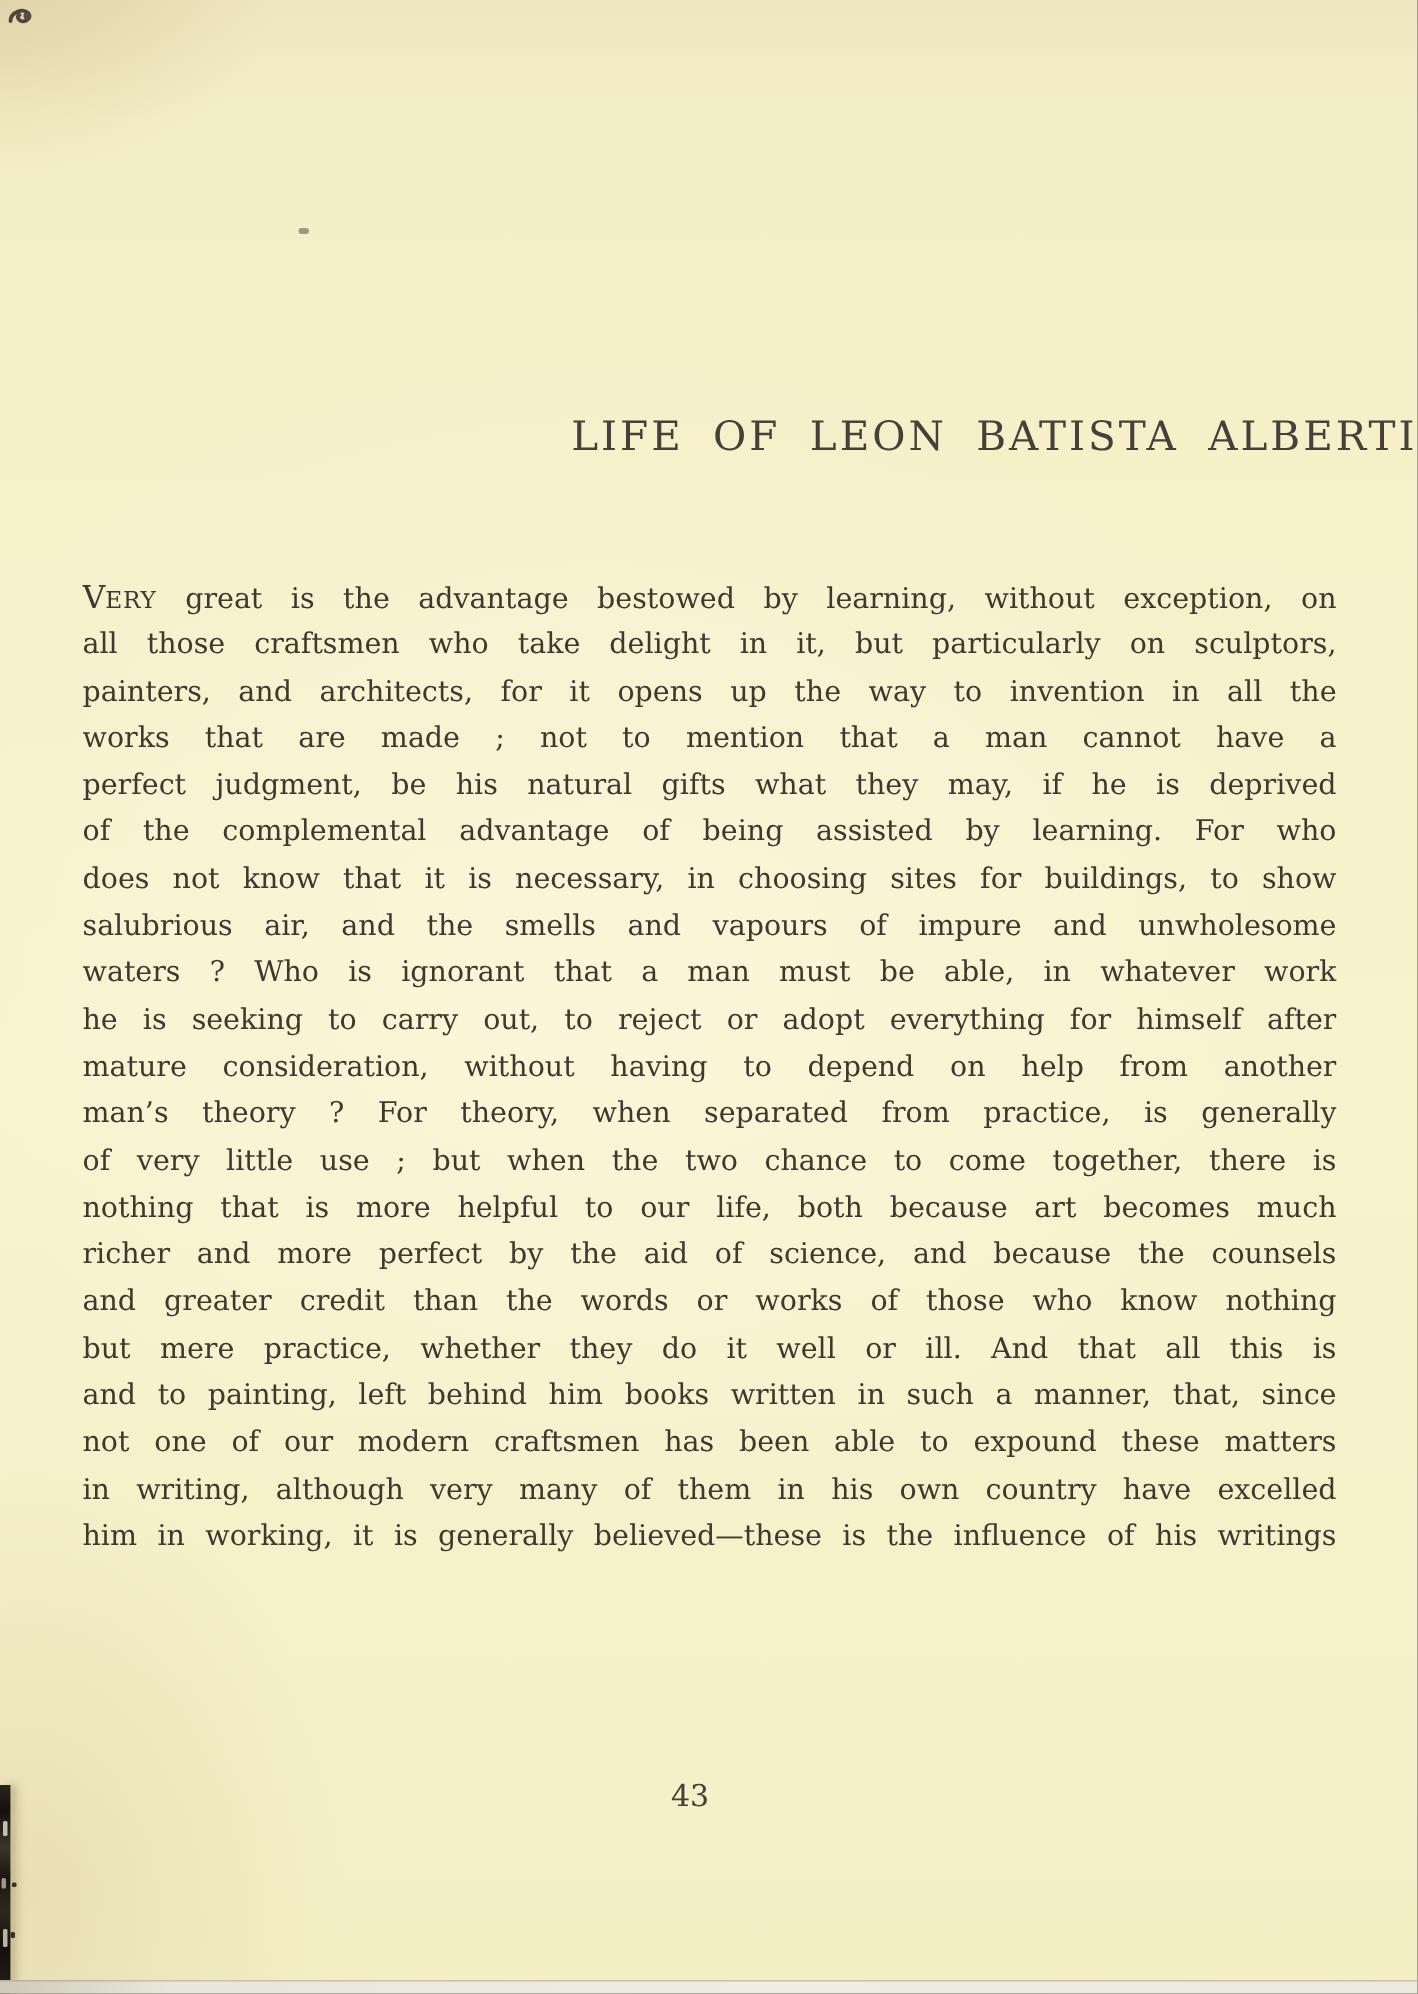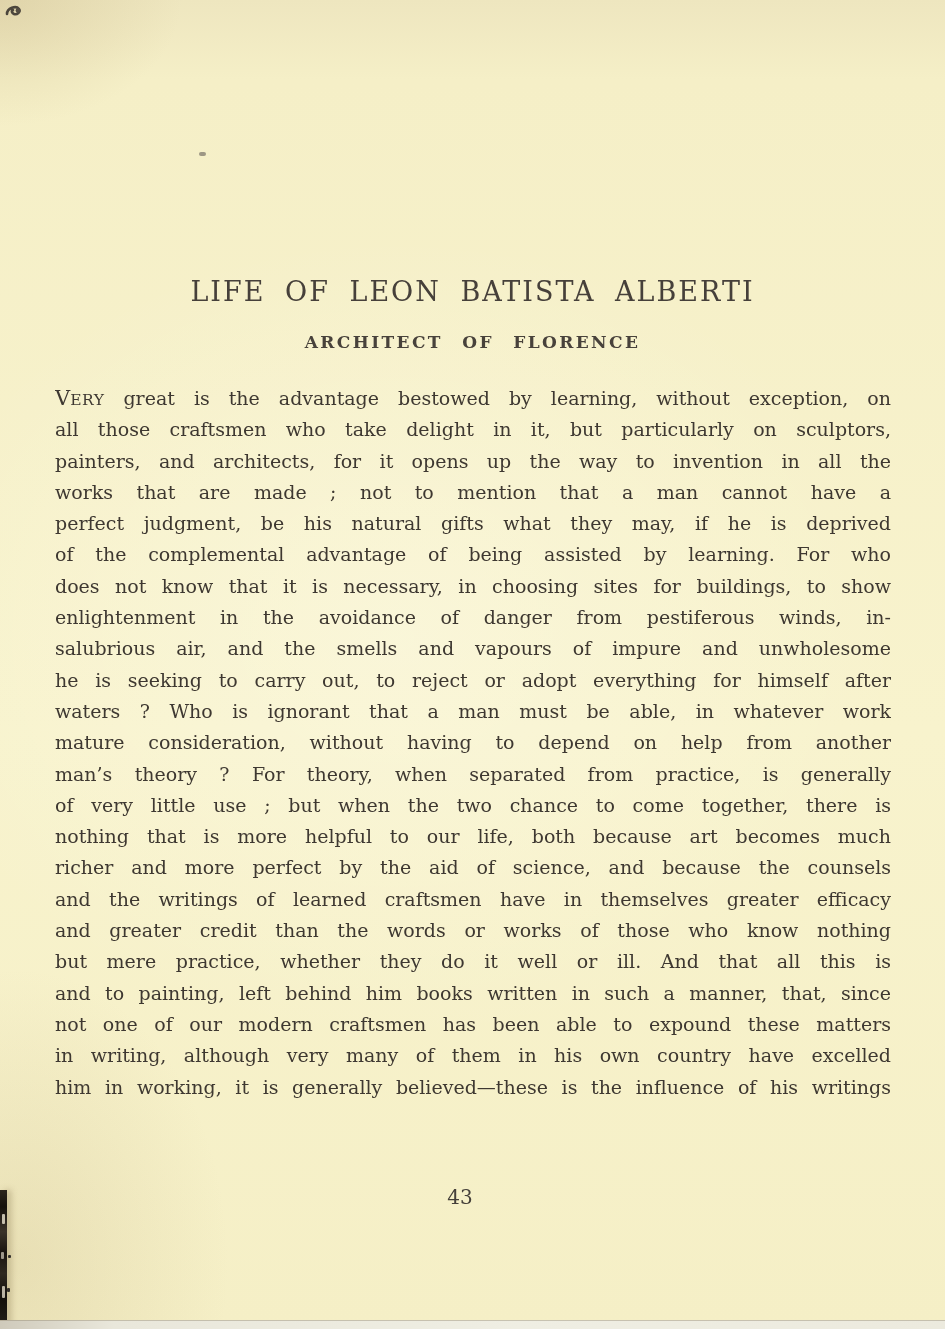--- a/index.html
+++ b/index.html
@@ -12,21 +12,21 @@
     font-family: "DejaVu Serif", serif;
     background:
       radial-gradient(ellipse 260px 180px at 0% 0%, rgba(190,170,120,0.30), rgba(190,170,120,0) 70%),
       radial-gradient(ellipse 700px 560px at 42% 48%, rgba(255,255,245,0.30), rgba(255,255,245,0) 72%),
       radial-gradient(ellipse 300px 420px at 2% 95%, rgba(185,165,115,0.22), rgba(185,165,115,0) 70%),
       linear-gradient(to bottom, #eee6bf 0%, #f5efc7 6%, #f8f3cd 55%, #f5efc6 100%);
   }
   .chapter-title {
     margin: 0;
     padding-top: 276px;
-    text-align: center;
+    text-align: right;
     font-size: 27px;
     font-weight: 400;
     letter-spacing: 2px;
     word-spacing: 9px;
     color: #46403a;
   }
   .chapter-subtitle {
     margin: 0;
     padding-top: 25px;
     text-align: center;
@@ -127,40 +127,37 @@
   <span class="ink-mark-top-left">
     <svg width="26" height="24" viewBox="0 0 26 24">
       <path d="M4 11 C4 5, 13 2, 16 6 C18 9, 14 12, 11 11 C9 10, 8 8, 10 7" fill="none" stroke="#4c463c" stroke-width="2.6" stroke-linecap="round"></path>
       <circle cx="15" cy="7.5" r="2.4" fill="#544d42"></circle>
     </svg>
   </span>
 
   <span class="paper-speck"></span>
 
   <h1 class="chapter-title">LIFE OF LEON BATISTA ALBERTI</h1>
-  <h2 class="chapter-subtitle">ARCHITECT OF FLORENCE</h2>
 
   <div class="body-text">
       <div class="text-line"><span class="lead-initial">V</span><span class="lead-smallcaps">ERY</span> great is the advantage bestowed by learning, without exception, on</div>
       <div class="text-line">all those craftsmen who take delight in it, but particularly on sculptors,</div>
       <div class="text-line">painters, and architects, for it opens up the way to invention in all the</div>
       <div class="text-line">works that are made ; not to mention that a man cannot have a</div>
       <div class="text-line">perfect judgment, be his natural gifts what they may, if he is deprived</div>
       <div class="text-line">of the complemental advantage of being assisted by learning.  For who</div>
       <div class="text-line">does not know that it is necessary, in choosing sites for buildings, to show</div>
-      <div class="text-line">enlightenment in the avoidance of danger from pestiferous winds, in-</div>
       <div class="text-line">salubrious air, and the smells and vapours of impure and unwholesome</div>
+      <div class="text-line">waters ?  Who is ignorant that a man must be able, in whatever work</div>
       <div class="text-line">he is seeking to carry out, to reject or adopt everything for himself after</div>
-      <div class="text-line">waters ?  Who is ignorant that a man must be able, in whatever work</div>
       <div class="text-line">mature consideration, without having to depend on help from another</div>
       <div class="text-line">man’s theory ?  For theory, when separated from practice, is generally</div>
       <div class="text-line">of very little use ; but when the two chance to come together, there is</div>
       <div class="text-line">nothing that is more helpful to our life, both because art becomes much</div>
       <div class="text-line">richer and more perfect by the aid of science, and because the counsels</div>
-      <div class="text-line">and the writings of learned craftsmen have in themselves greater efficacy</div>
       <div class="text-line">and greater credit than the words or works of those who know nothing</div>
       <div class="text-line">but mere practice, whether they do it well or ill.  And that all this is</div>
       <div class="text-line">and to painting, left behind him books written in such a manner, that, since</div>
       <div class="text-line">not one of our modern craftsmen has been able to expound these matters</div>
       <div class="text-line">in writing, although very many of them in his own country have excelled</div>
       <div class="text-line">him in working, it is generally believed—these is the influence of his writings</div>
     </div>
 
   <div class="page-number">43</div>
 

